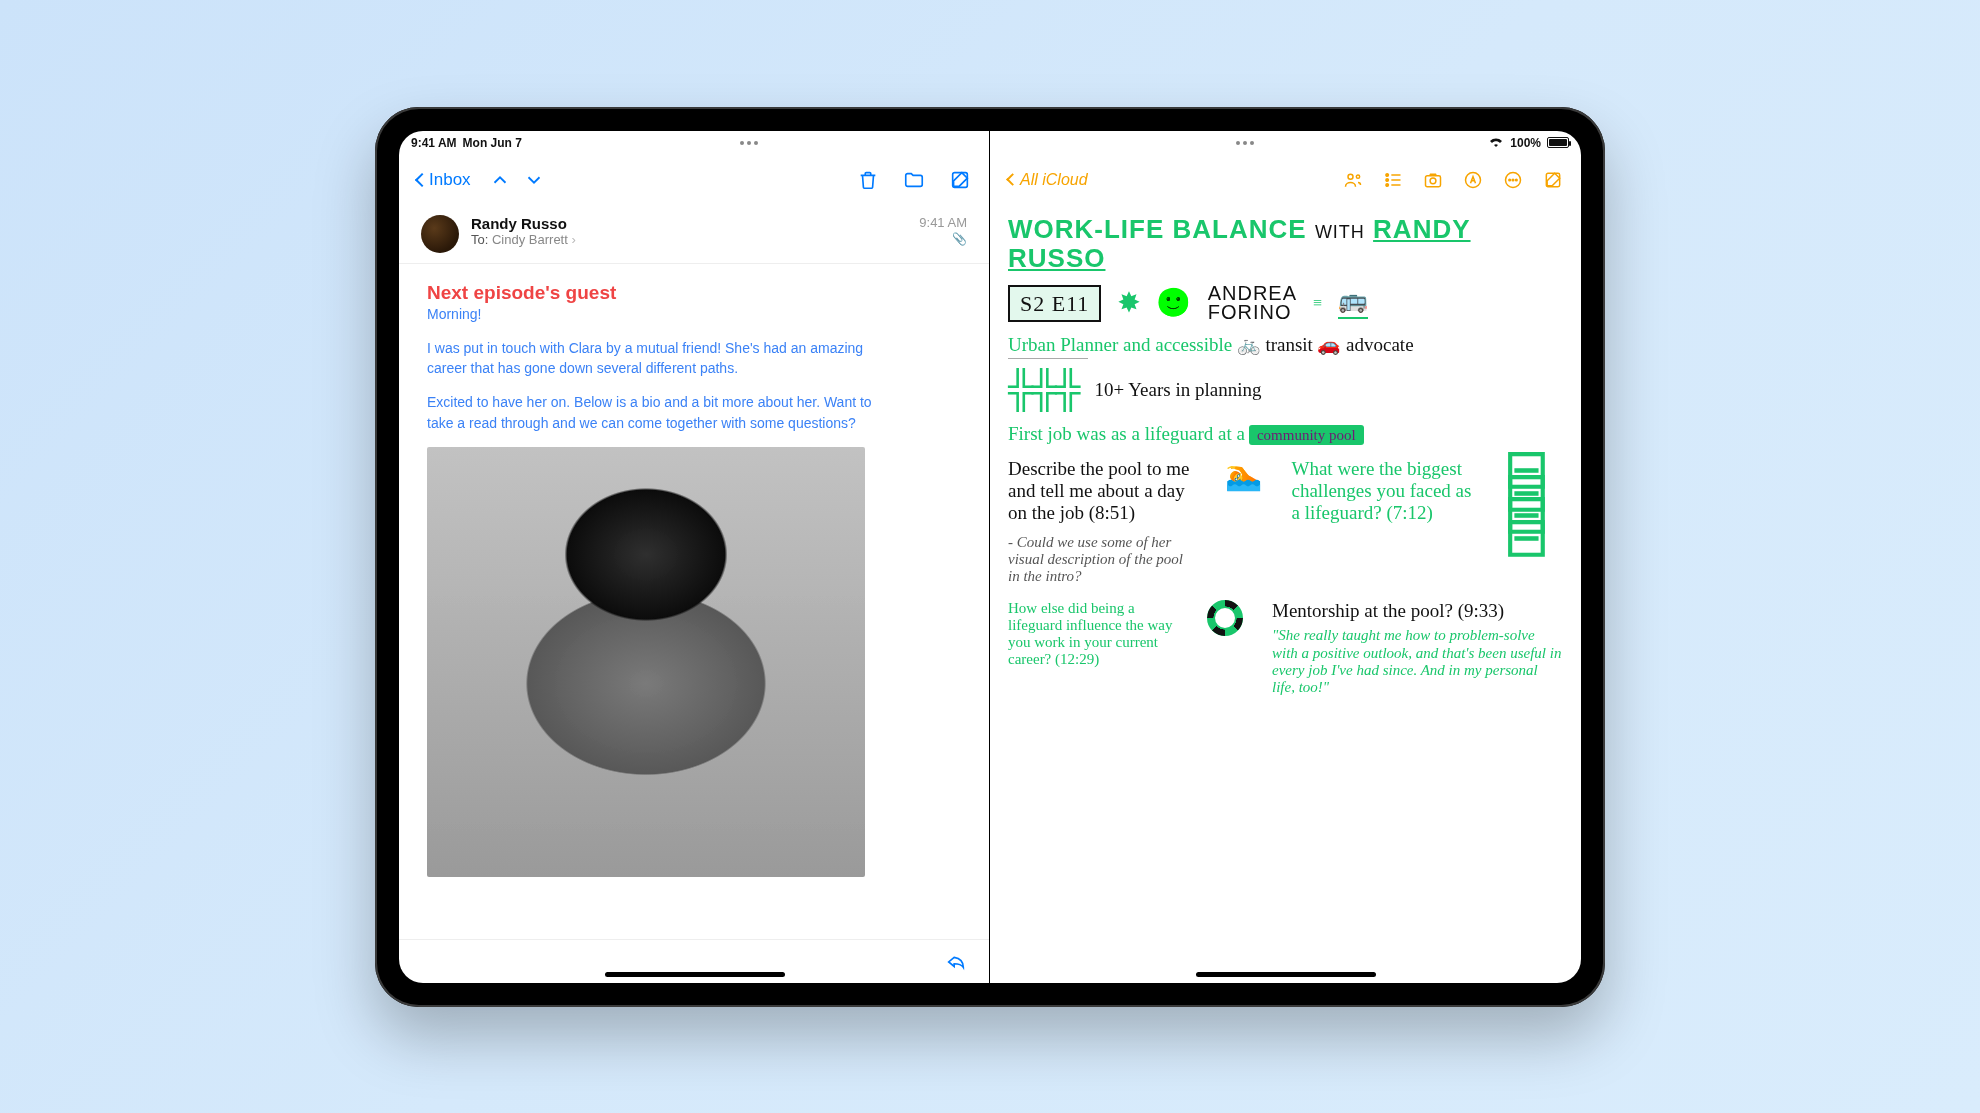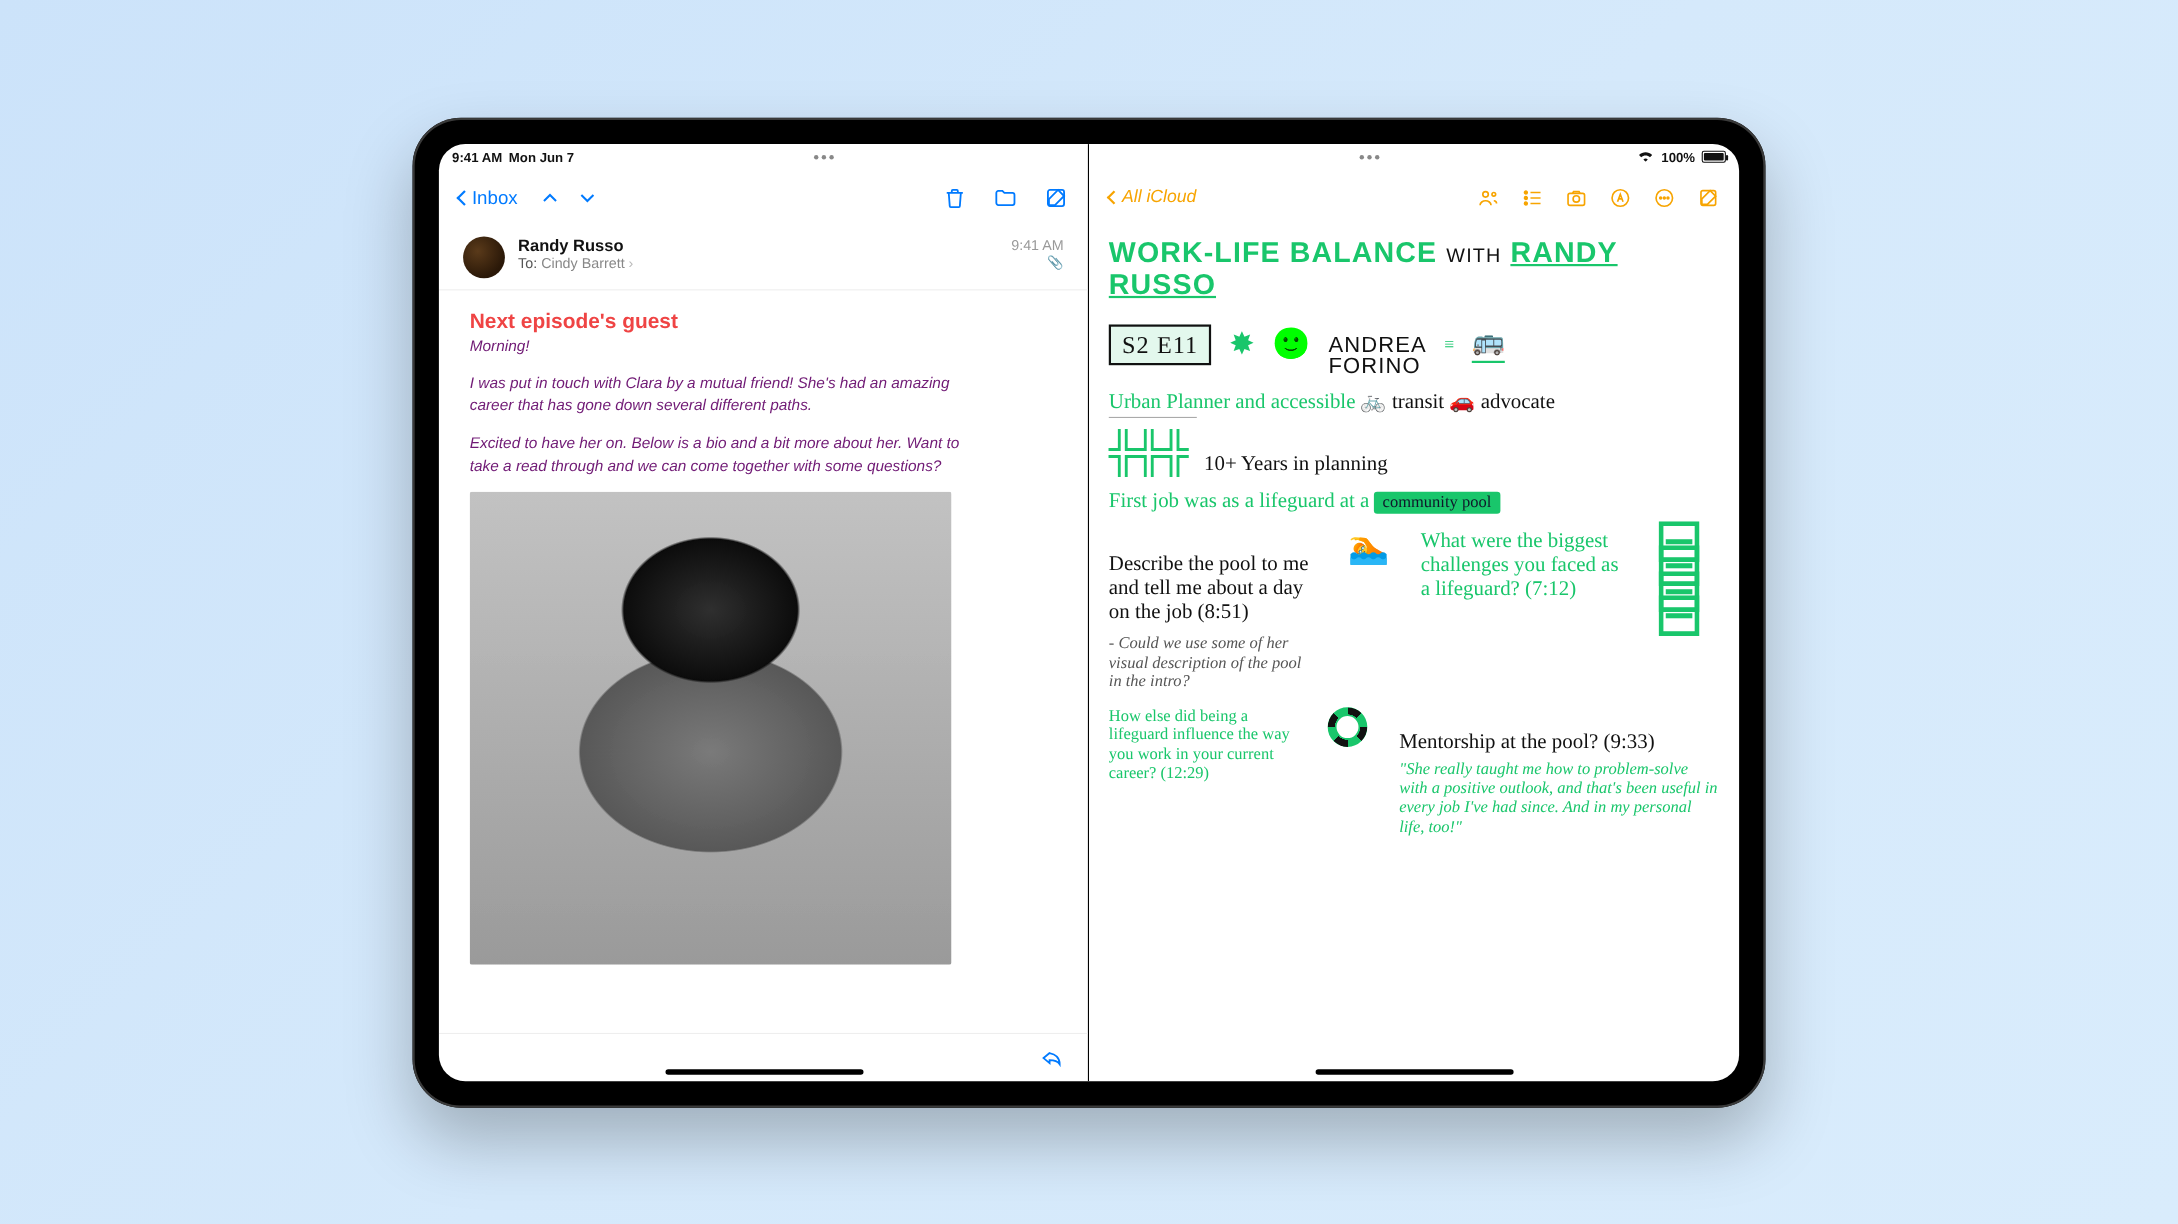--- a/index.html
+++ b/index.html
@@ -83,21 +83,21 @@
   }
   .mail-meta{flex:1;}
   .sender{font-weight:700;font-size:15px;color:#111;}
   .to-line{font-size:13px;color:#888;}
   .to-label{color:#555;}
   .ts{font-size:13px;color:#999;}
   .attach-icon{font-size:12px;color:#bbb;margin-top:2px;}
 
   .mail-body { padding: 18px 28px; overflow:auto; flex:1;}
   .subject{font-size:19px;font-weight:700;color:#ef4444;}
-  .para{font-size:14px;line-height:1.45;color:#701a75;margin-bottom:14px;max-width:470px;font-style:italic;}
+  .para{font-size:14px;line-height:1.45;color:#3b82f6;margin-bottom:14px;max-width:470px;}
   .photo-placeholder{
     width:82%; height:430px; margin-top:8px;
     background: radial-gradient(ellipse 60% 50% at 50% 25%, #333 0%, #111 30%, transparent 31%),
                 radial-gradient(ellipse 45% 35% at 50% 55%, #7a7a7a 0%, #5a5a5a 60%, transparent 61%),
                 linear-gradient(180deg, #bfbfbf 0%, #999 100%);
     border-radius:2px;
     filter: grayscale(100%) contrast(1.05);
   }
   .mail-footer{height:44px;display:flex;align-items:center;justify-content:flex-end;padding:0 22px;border-top:1px solid #eee;}
   .reply-icon{color:#007aff;}
@@ -117,31 +117,31 @@
   .hw-title{
     font-family: "Arial Black", sans-serif;
     font-size:26px; letter-spacing:1px;
     color:#19c66b; font-weight:900;
   }
   .hw-title .thin{font-weight:400;font-size:18px;}
   .hw-title .under{text-decoration:underline;}
   .row{display:flex;align-items:center;gap:16px;margin-top:10px;}
   .tag-box{border:2.5px solid #111;padding:4px 10px;font-family:"Arial Black";font-size:22px;letter-spacing:1px;color:#111;background:rgba(25,198,107,.12);}
   .doodle{font-size:28px;}
-  .ink{color:#111;margin-top:21px;}
+  .ink{color:#111;}
   .green{color:#19c66b;}
   .hw{font-size:19px;}
   .hw-sm{font-size:15px;}
   .name-block{font-family:"Arial Narrow",sans-serif;font-size:20px;line-height:.95;letter-spacing:1px;}
   .bus-doodle{font-size:24px;color:#19c66b;border-bottom:2px solid #19c66b;padding-bottom:2px;}
   .block{margin-top:12px;}
   .small-rule{width:80px;border-top:1.5px solid #aaa;margin-top:2px;}
   .cols{display:flex;gap:22px;margin-top:14px;}
   .col{flex:1;}
-  .green-tag{background:#19c66b;color:#0f172a;padding:2px 8px;border-radius:3px;font-size:15px;white-space:nowrap;}
+  .green-tag{background:#19c66b;color:#701a75;padding:2px 8px;border-radius:3px;font-size:15px;white-space:nowrap;}
   .speaker-box{display:inline-block;background:#19c66b;width:44px;height:24px;border-radius:4px;position:relative;}
   .speaker-box::before{content:"👁👁";position:absolute;inset:0;display:flex;align-items:center;justify-content:center;font-size:9px;}
   .ladder{color:#19c66b;font-size:56px;line-height:.4;letter-spacing:-4px;}
   .pool-icon{color:#19c66b;font-size:30px;}
   .lifebuoy{display:inline-block;width:36px;height:36px;border:8px solid #19c66b;border-radius:50%;position:relative;}
   .lifebuoy::after{content:"";position:absolute;inset:-8px;background:conic-gradient(#111 0 45deg, transparent 45deg 90deg, #111 90deg 135deg, transparent 135deg 180deg, #111 180deg 225deg, transparent 225deg 270deg, #111 270deg 315deg, transparent 315deg 360deg);border-radius:50%;-webkit-mask:radial-gradient(circle, transparent 45%, #000 46%);mask:radial-gradient(circle, transparent 45%, #000 46%);}
   .quote{font-style:italic;}
 
   .home-indicator{position:absolute;bottom:6px;left:50%;transform:translateX(-50%);width:180px;height:5px;background:#000;border-radius:3px;}
   .home-indicator.left-ind{left:25%;}

